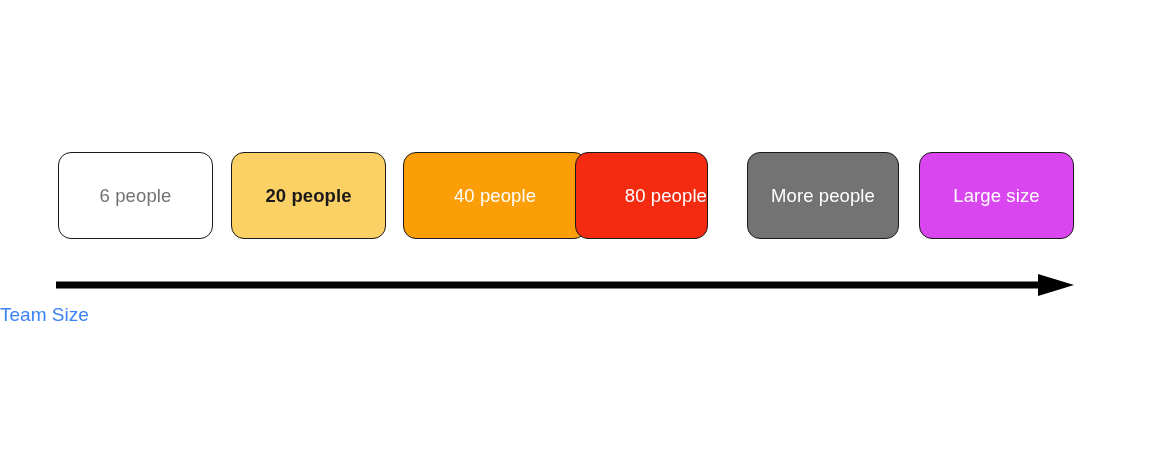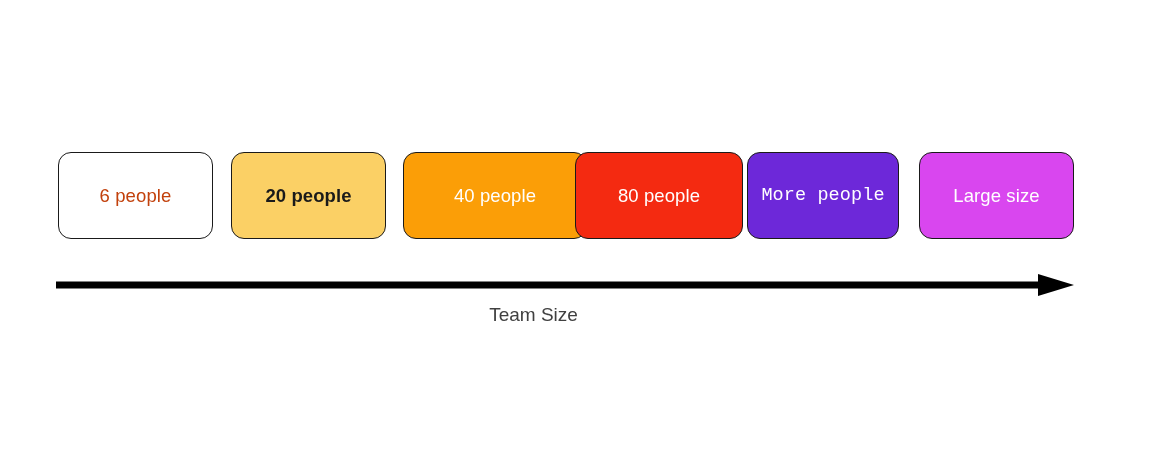--- a/index.html
+++ b/index.html
@@ -28,63 +28,63 @@
     display: flex;
     align-items: center;
     justify-content: center;
     font-size: 18.5px;
     letter-spacing: 0.1px;
     white-space: nowrap;
   }
   #box-0 { left: 58px;  width: 155px; }
   #box-1 { left: 231px; width: 155px; }
   #box-2 { left: 403px; width: 184px; }
-  #box-3 { left: 575px; width: 168px; }
+  #box-3 { left: 575px; width: 133px; justify-content: flex-end; }
   #box-4 { left: 747px; width: 152px; }
   #box-5 { left: 919px; width: 155px; }
 
   #axis-arrow {
     position: absolute;
     left: 52px;
     top: 268px;
     width: 1030px;
     height: 34px;
   }
   #axis-label {
     position: absolute;
     top: 304px;
     left: 0;
     width: 1067px;
-    text-align: center;
+    text-align: left;
     font-size: 19px;
-    color: #404040;
+    color: #3b82f6;
   }
 </style>
 </head>
 <body>
 
 <div id="diagram">
 
-  <div class="stage-box" id="box-0" style="background: rgb(255, 255, 255); border-color: rgb(26, 26, 26); color: #c2410c;">
+  <div class="stage-box" id="box-0" style="background: rgb(255, 255, 255); border-color: rgb(26, 26, 26); color: #737373;">
     <span>6 people</span>
   </div>
 
   <div class="stage-box" id="box-1" style="background: rgb(251, 208, 101); border-color: rgb(26, 26, 26); color: rgb(26, 26, 26); font-weight: bold;">
     <span>20 people</span>
   </div>
 
   <div class="stage-box" id="box-2" style="background: rgb(251, 158, 7); border-color: rgb(26, 26, 26); color: rgb(255, 255, 255);">
     <span>40 people</span>
   </div>
 
   <div class="stage-box" id="box-3" style="background: rgb(244, 42, 17); border-color: rgb(26, 26, 26); color: rgb(255, 255, 255);">
     <span>80 people</span>
   </div>
 
-  <div class="stage-box" id="box-4" style="background: #6d28d9; border-color: rgb(26, 26, 26); color: rgb(255, 255, 255); font-family: Liberation Mono, monospace;">
+  <div class="stage-box" id="box-4" style="background: #737373; border-color: rgb(26, 26, 26); color: rgb(255, 255, 255);">
     <span>More people</span>
   </div>
 
   <div class="stage-box" id="box-5" style="background: #d946ef; border-color: rgb(26, 26, 26); color: rgb(255, 255, 255);">
     <span>Large size</span>
   </div>
 
   <svg id="axis-arrow" viewBox="0 0 1030 34">
     <line id="arrow-shaft" x1="4" y1="17" x2="990" y2="17" stroke="#000000" stroke-width="7"></line>
     <polygon id="arrow-head" points="986,6 1022,17 986,28" fill="#000000"></polygon>

